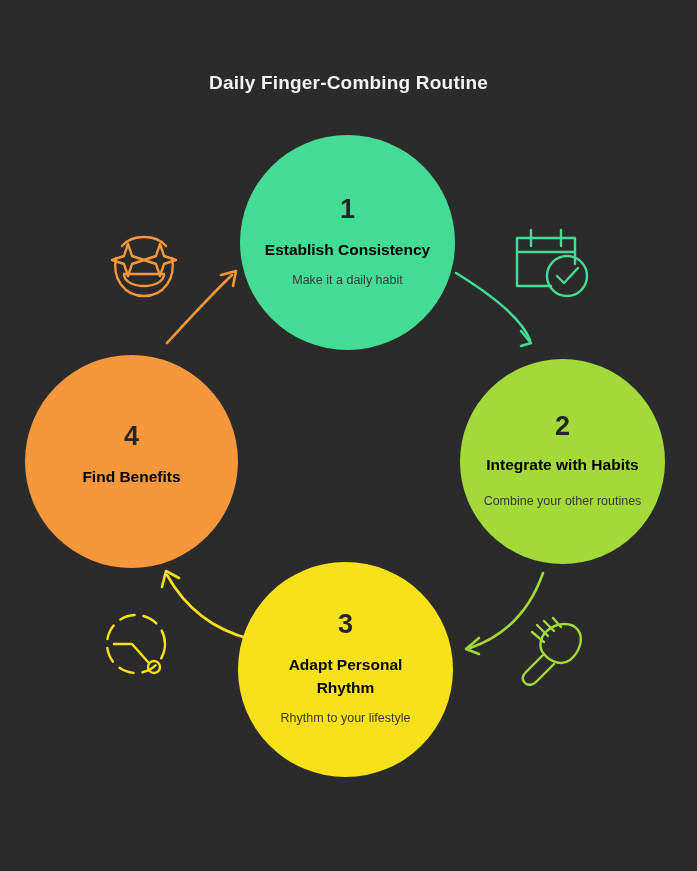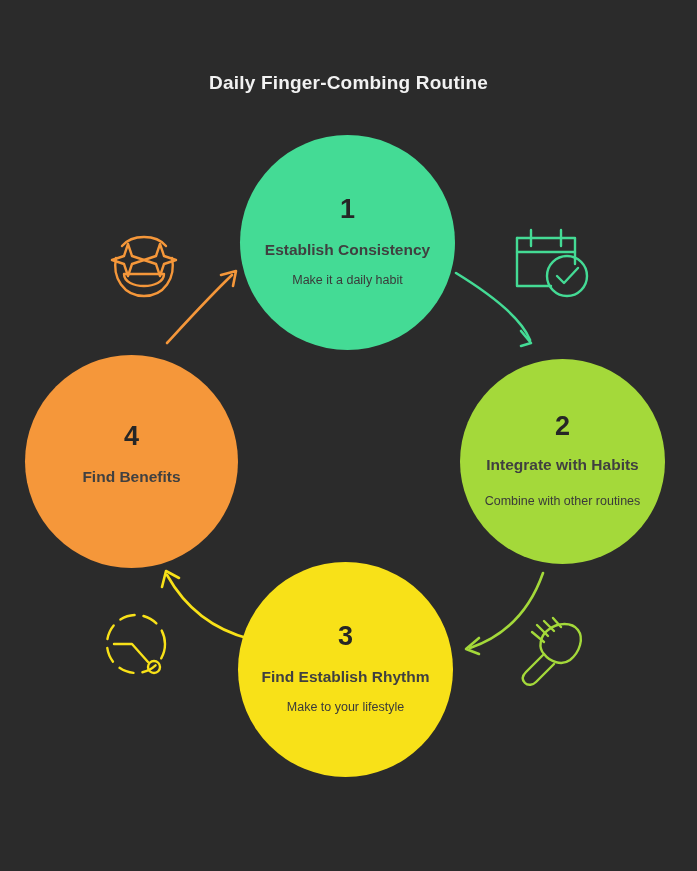--- a/index.html
+++ b/index.html
@@ -61,21 +61,21 @@
     font-size: 27px;
     font-weight: bold;
     line-height: 1;
     margin-bottom: 16px;
     color: #262626;
   }
   .node .label {
     font-size: 15.5px;
     font-weight: bold;
     line-height: 1.45;
-    color: #404040;
+    color: #000000;
     margin-bottom: 11px;
   }
   .node .desc {
     font-size: 12.5px;
     font-weight: normal;
     line-height: 1.38;
     color: #3a3a3a;
   }
 
   #node-1 { left: 240px; top: 135px; width: 215px; height: 215px; background: #44db95; }
@@ -177,27 +177,27 @@
 
   <div class="node" id="node-1">
     <div class="num">1</div>
     <div class="label">Establish Consistency</div>
     <div class="desc">Make it a daily habit</div>
   </div>
 
   <div class="node" id="node-2">
     <div class="num">2</div>
     <div class="label">Integrate with Habits</div>
-    <div class="desc">Combine with other routines</div>
+    <div class="desc">Combine your other routines</div>
   </div>
 
   <div class="node" id="node-3">
     <div class="num">3</div>
-    <div class="label">Find Establish Rhythm</div>
-    <div class="desc">Make to your lifestyle</div>
+    <div class="label">Adapt Personal Rhythm</div>
+    <div class="desc">Rhythm to your lifestyle</div>
   </div>
 
   <div class="node" id="node-4">
     <div class="num">4</div>
     <div class="label">Find Benefits</div>
   </div>
 
 </div>
 
 </body></html>

